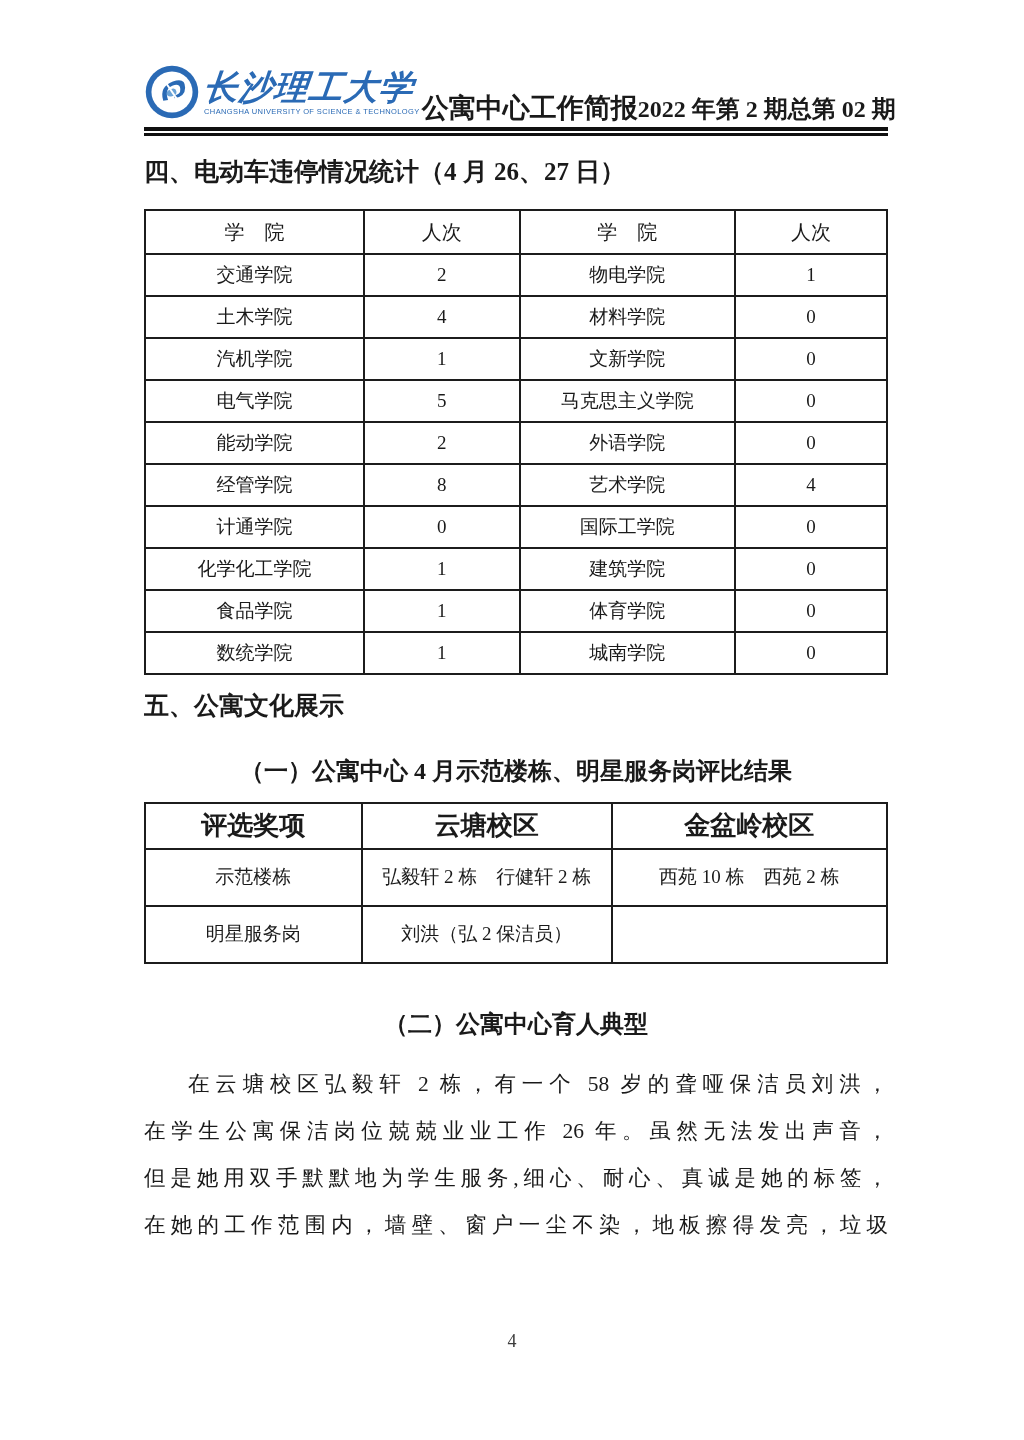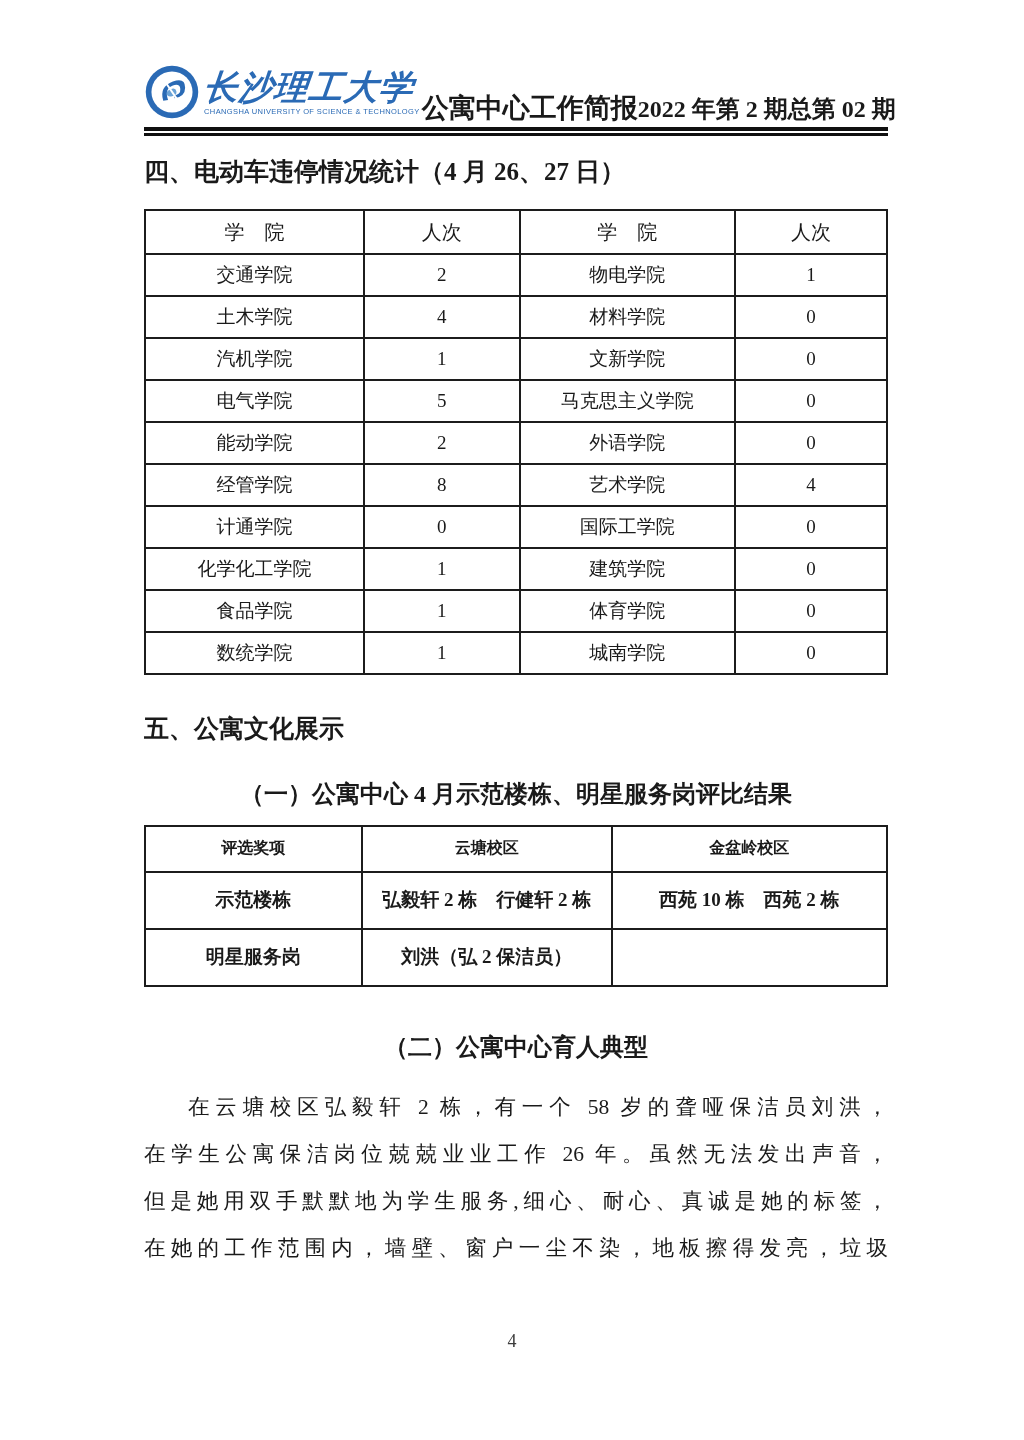--- a/index.html
+++ b/index.html
@@ -62,39 +62,39 @@
   .double-rule {
     margin-top: 5px;
     height: 2px;
     border-top: 4px solid #101010;
     border-bottom: 3px solid #101010;
     background: #ffffff;
   }
 
   
   .sec-title { font-size: 25px; font-weight: bold; margin-top: 21px; line-height: 1.2; }
-  .sec5-title { margin-top: 39px; }
+  .sec5-title { margin-top: 16px; }
   .sub-title { font-size: 24px; font-weight: bold; margin-top: 36px; line-height: 1.2; text-align: center; }
   .sub2-title { margin-top: 46px; }
 
   
   table { width: 100%; border-collapse: collapse; table-layout: fixed; margin-top: 22px; }
   th, td {
     border: 2px solid #1c1c1c;
     text-align: center;
     vertical-align: middle;
     padding: 0 4px;
     overflow: hidden;
     white-space: nowrap;
   }
   .t1 th { height: 42px; font-size: 20px; font-weight: normal; }
   .t1 td { height: 40px; font-size: 19px; font-weight: normal; }
   .t2 { margin-top: 16px; }
-  .t2 th { height: 44px; font-size: 16px; font-weight: bold; }
-  .t2 td { height: 55px; font-size: 19px; font-weight: bold; }
+  .t2 th { height: 44px; font-size: 26px; font-weight: bold; }
+  .t2 td { height: 55px; font-size: 19px; font-weight: normal; }
 
   
   .paragraph { margin-top: 22px; }
   .body-line {
     font-size: 21.5px;
     line-height: 47px;
     height: 47px;
     text-align: justify;
     text-align-last: justify;
     white-space: nowrap;

